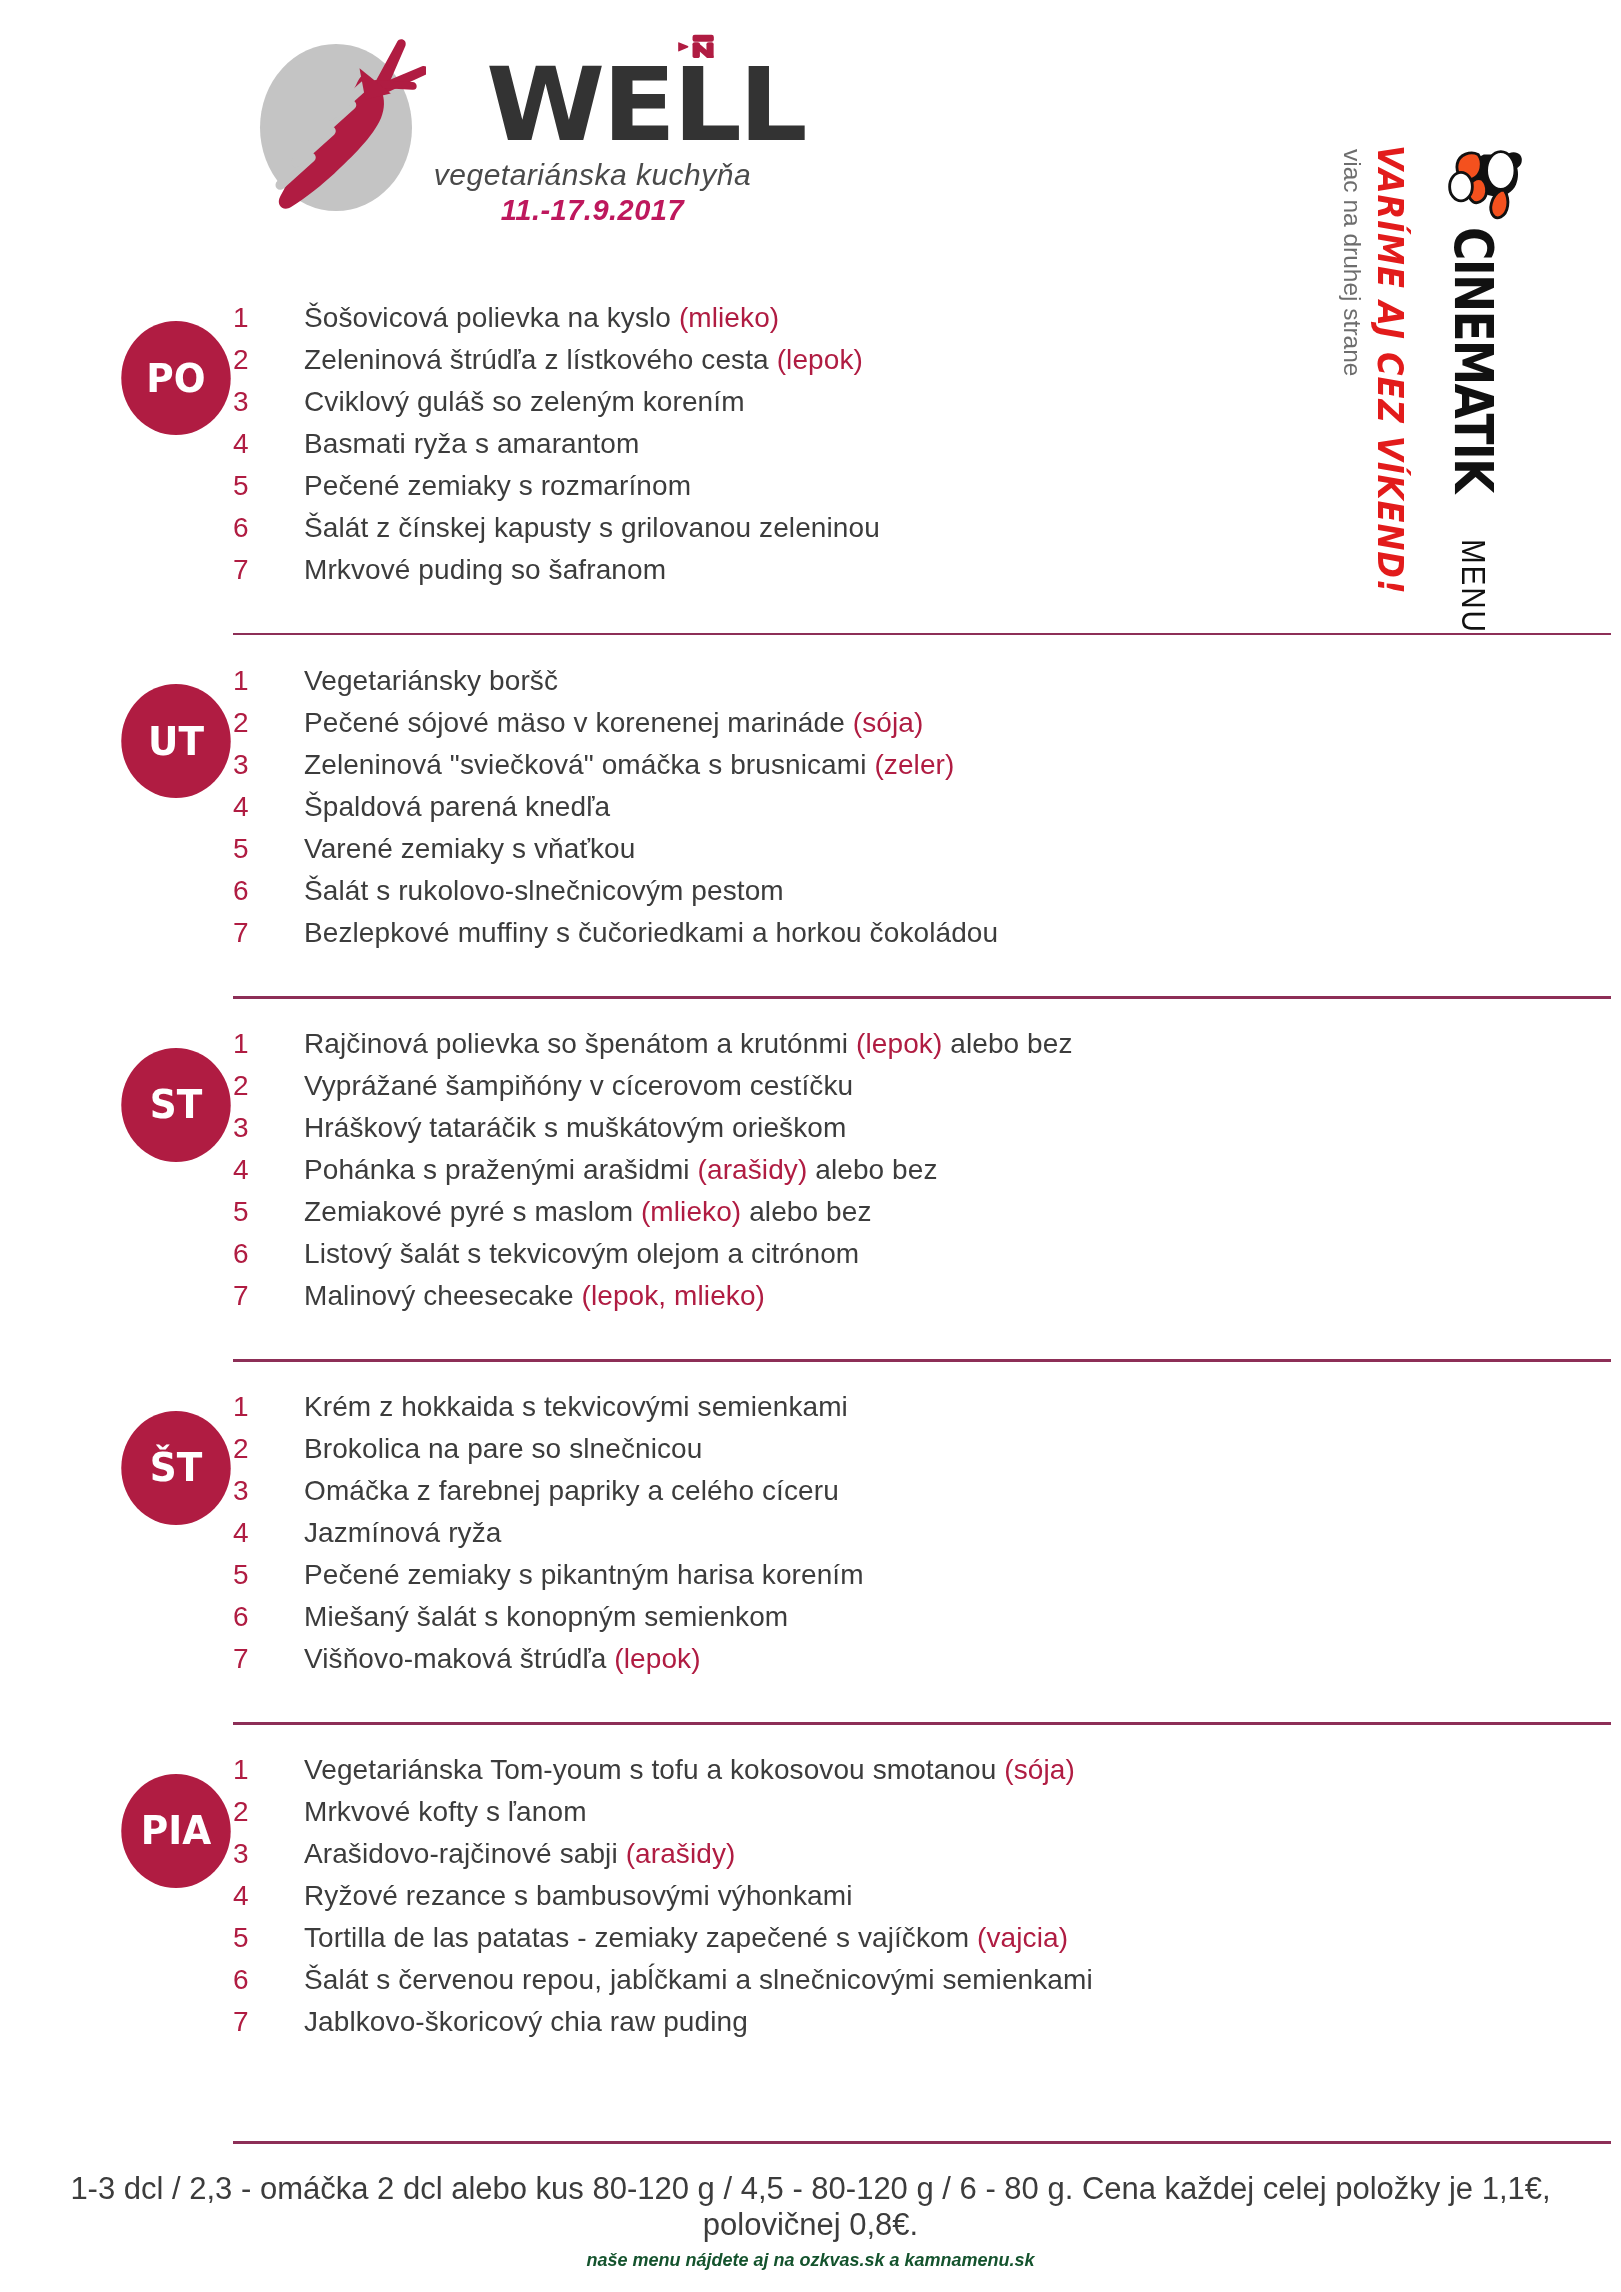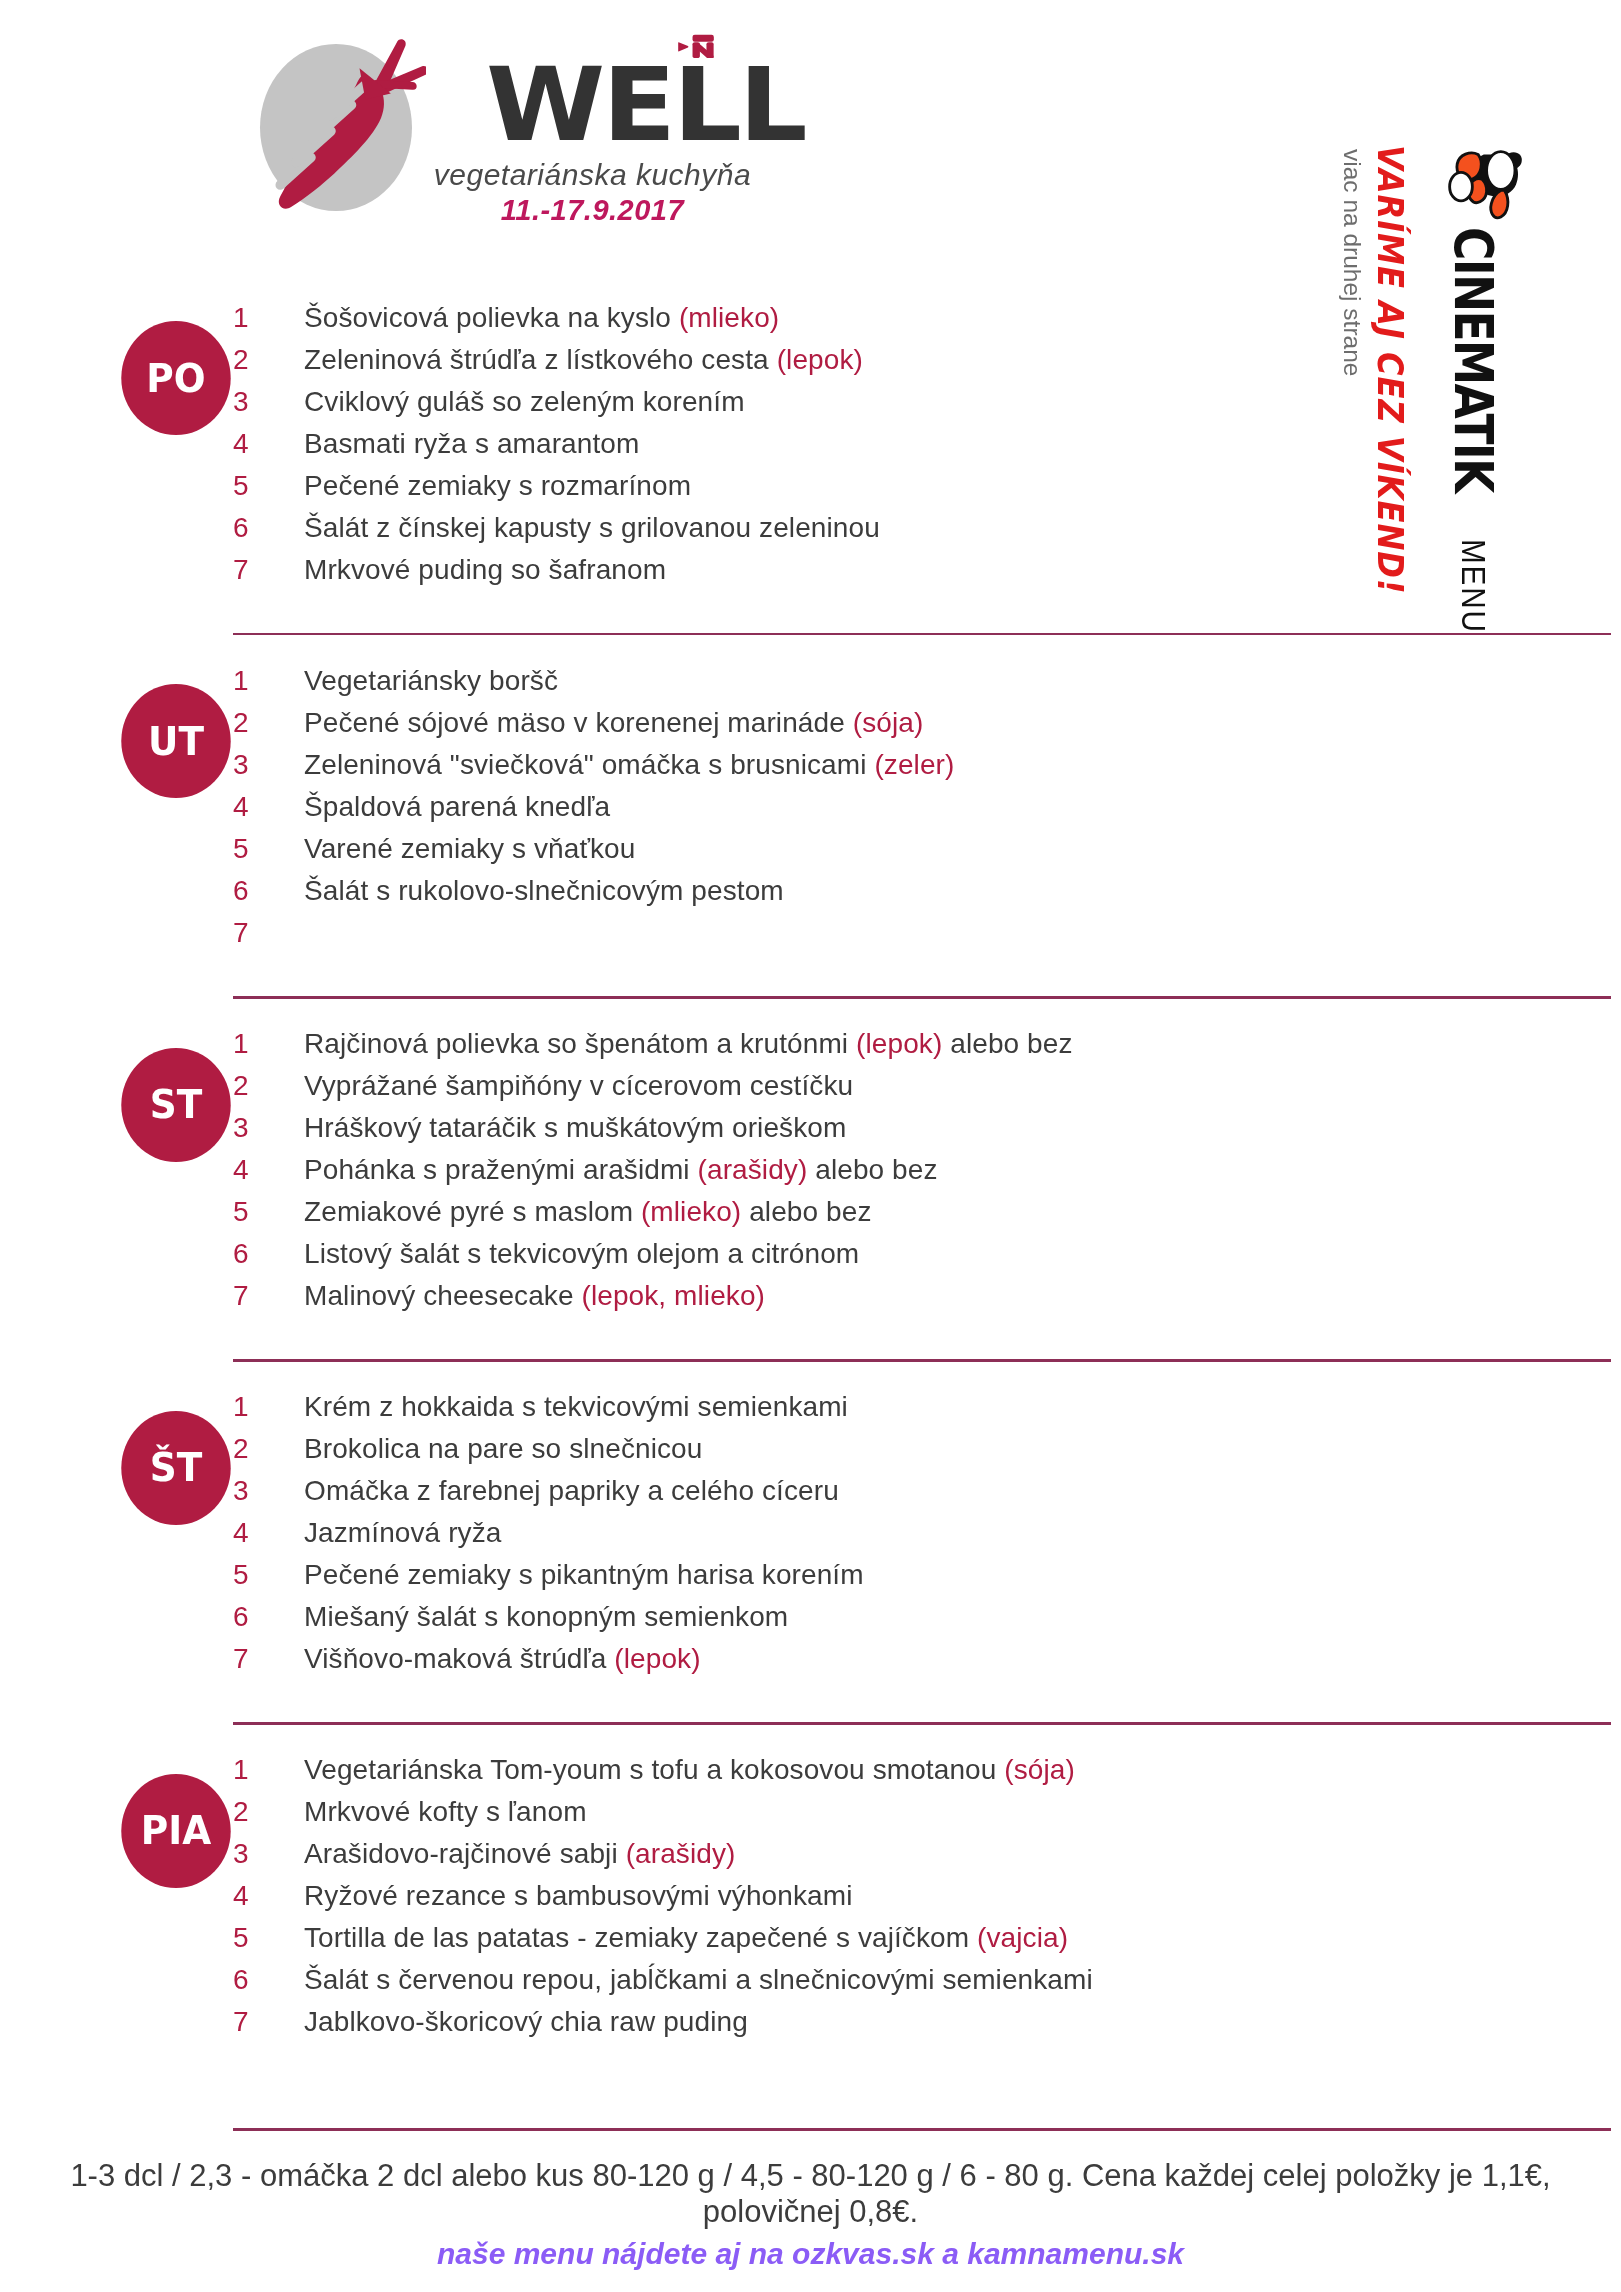--- a/index.html
+++ b/index.html
@@ -238,24 +238,24 @@
     margin-right: 9.8px;
   }
   .footer-line1 {
     text-align: center;
     font-size: 31px;
     color: #3c3c3c;
     margin-top: 26.5px;
   }
   .footer-line2 {
     text-align: center;
-    font-size: 30px;
+    font-size: 18px;
     font-weight: bold;
     font-style: italic;
-    color: #8b5cf6;
+    color: #14532d;
     margin-top: 7.8px;
   }
 </style>
 </head>
 <body>
 
 <div class="header">
 
   <div class="brand-block">
 
@@ -378,20 +378,21 @@
         <div class="item">
           <div class="item-num">5</div>
           <div class="item-text"><span>Varené zemiaky s vňaťkou</span></div>
         </div>
         <div class="item">
           <div class="item-num">6</div>
           <div class="item-text"><span>Šalát s rukolovo-slnečnicovým pestom</span></div>
         </div>
         <div class="item">
           <div class="item-num">7</div>
+          <div class="item-text"><span>Bezlepkové muffiny s čučoriedkami a horkou čokoládou</span></div>
         </div>
       </div>
     </div>
     <div class="day-sep" style="margin: 21.6px 9.8px 21.6px 233px;"></div>
     <div class="day" style="height: 317px;">
       <div class="badge-col">
         <div class="badge">ST</div>
       </div>
       <div class="items-col">
         <div class="item">

